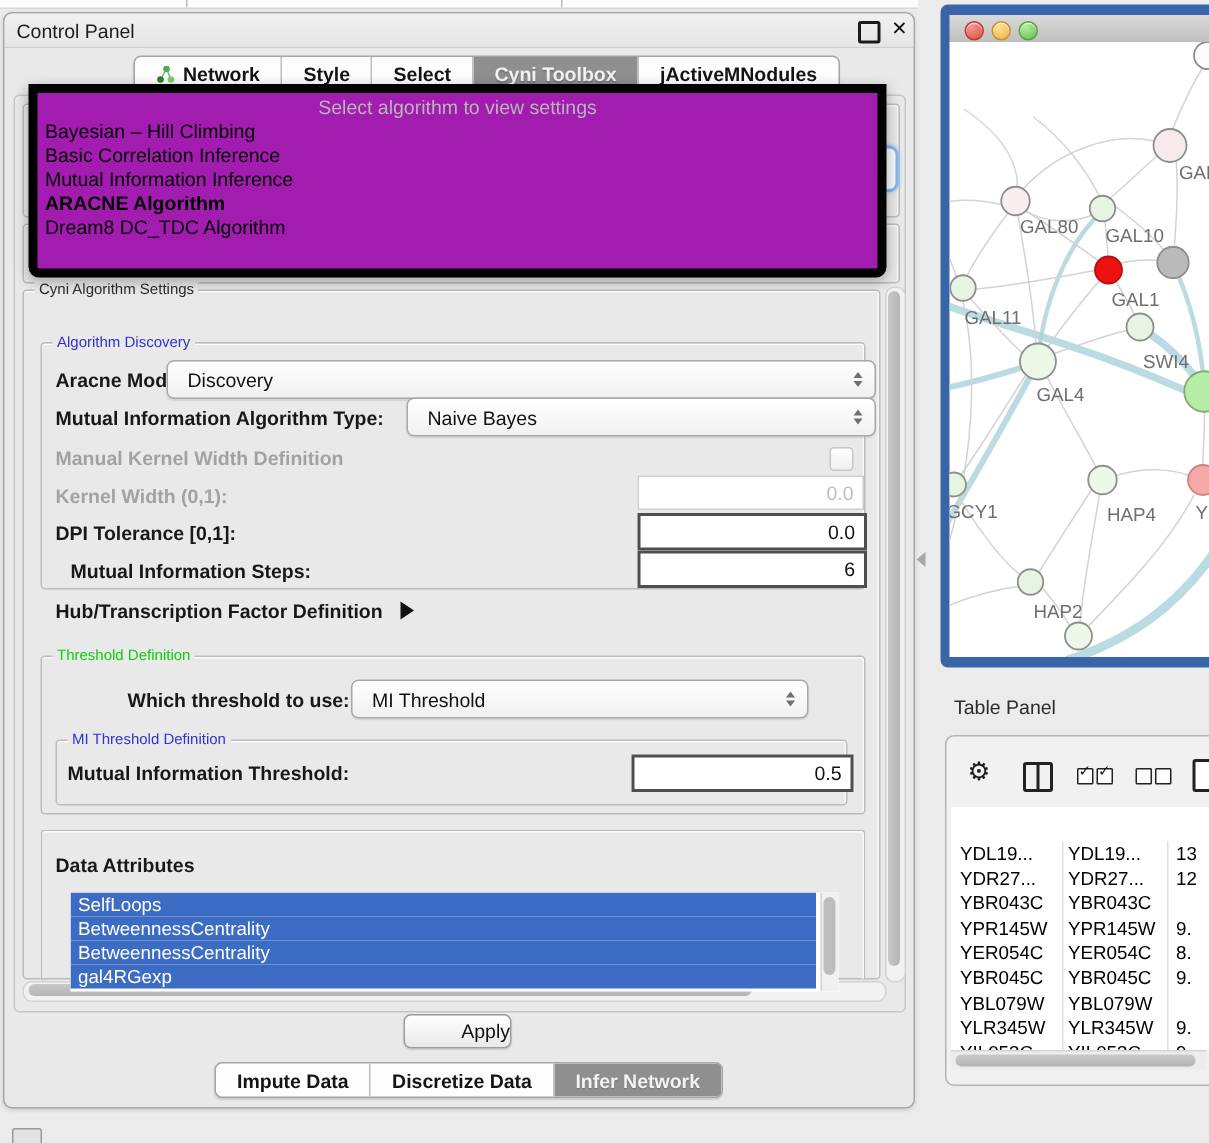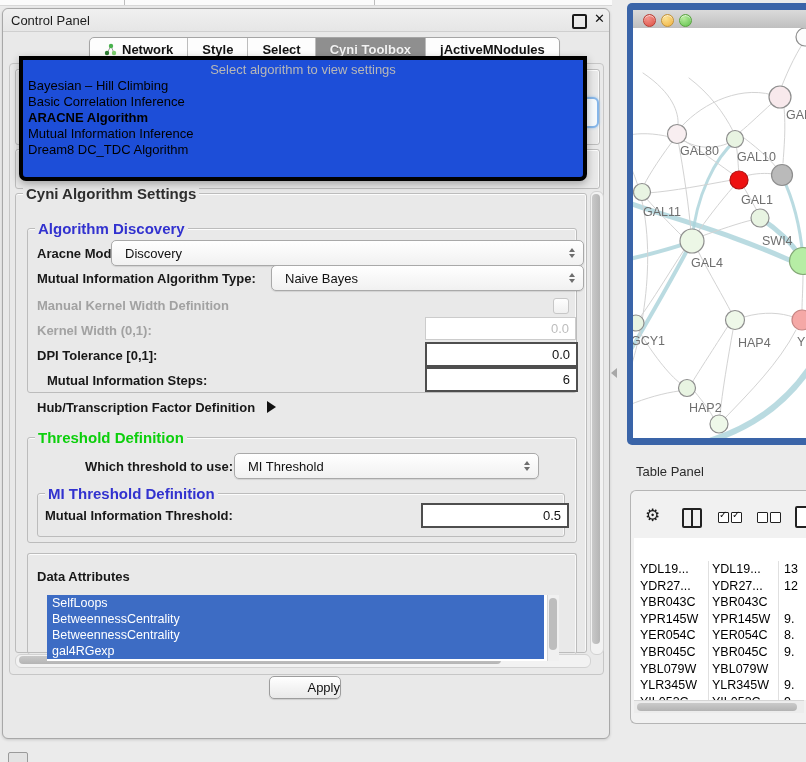--- a/index.html
+++ b/index.html
@@ -22,31 +22,31 @@
   .seg .tab.selected{background:#8f8f8f;color:#f3f3f3;text-shadow:0 1px 1px rgba(0,0,0,.2);}
   .tabbar-top{left:86px;top:28px;}
   .tabbar-bottom{left:140px;top:699px;}
   
   .content-outline{left:6px;top:54px;width:593px;height:610px;border:1px solid #c6c6c6;border-radius:4px;}
   
   .grp{border:1px solid #bcbcbc;border-radius:3px;box-shadow:inset 0 1px 0 rgba(255,255,255,.85),inset -1px 0 0 rgba(255,255,255,.7);}
   .remnant-combo-focus{left:84px;top:88px;width:508px;height:27px;border:2px solid #86b6e9;border-radius:6px;background:#f6fafd;box-shadow:0 0 3px #9cc4ec;}
   .remnant-combo{left:78px;top:144px;width:500px;height:26px;border:1px solid #b5b5b5;border-radius:6px;background:#fdfdfd;}
   
-  .dd-overlay{left:16px;top:47px;width:560px;height:117px;background:#1d4ed8;border:4px solid #000000;border-radius:0 0 7px 7px;box-shadow:0 3px 9px rgba(0,0,0,.3);z-index:30;}
+  .dd-overlay{left:16px;top:47px;width:560px;height:117px;background:#a21caf;border:6px solid #000000;border-radius:0 0 7px 7px;box-shadow:0 3px 9px rgba(0,0,0,.3);z-index:30;}
   .dd-placeholder{height:16px;line-height:16px;text-align:center;color:#b7b7b7;font-size:13px;margin-top:2px;}
   .dd-item{height:16px;line-height:16px;padding-left:5px;font-size:13px;color:#000;white-space:nowrap;}
   .dd-item.selected{font-weight:bold;}
   
   .sb-v{left:587px;top:182px;width:12px;height:462px;background:#f2f2f2;border:1px solid #d2d2d2;border-radius:6px;}
   .sb-v .thumb{position:absolute;left:1px;top:2px;width:8px;height:450px;background:linear-gradient(90deg,#c9c9c9,#b5b5b5);border-radius:5px;}
   .sb-h{left:12px;top:645px;width:574px;height:12px;background:#f2f2f2;border:1px solid #d2d2d2;border-radius:6px;}
   .sb-h .thumb{position:absolute;left:3px;top:1px;width:482px;height:8px;background:linear-gradient(#c9c9c9,#b5b5b5);border-radius:5px;}
   
-  .grp-title{position:absolute;font-size:15px;background:#e9e9e9;padding:0 3px;line-height:15px;white-space:nowrap;font-weight:bold;}
+  .grp-title{position:absolute;font-size:10px;background:#e9e9e9;padding:0 3px;line-height:15px;white-space:nowrap;}
   .t-blue{color:#3232cf;}
   .t-green{color:#0ccf0c;}
   .lbl{position:absolute;font-size:13px;font-weight:bold;color:#181818;white-space:nowrap;}
   .lbl.dim{color:#a2a2a2;}
   
   .combo{position:absolute;background:linear-gradient(#ffffff,#f1f1f1);border:1px solid #a9a9a9;border-radius:5px;font-size:13px;color:#111;display:flex;align-items:center;padding-left:13px;box-shadow:0 1px 1px rgba(0,0,0,.1);}
   .combo .arrows{position:absolute;right:8px;top:50%;transform:translateY(-50%);display:flex;flex-direction:column;gap:2px;}
   .arr-up{width:0;height:0;border-left:3.5px solid transparent;border-right:3.5px solid transparent;border-bottom:4.5px solid #6e6e6e;}
   .arr-dn{width:0;height:0;border-left:3.5px solid transparent;border-right:3.5px solid transparent;border-top:4.5px solid #6e6e6e;}
   
@@ -151,23 +151,23 @@
     <div class="abs grp" style="left:12px;top:140px;width:583px;height:38px;"></div>
     <div class="abs remnant-combo"></div>
 
     <div class="abs dd-overlay">
       <div class="dd-placeholder">Select algorithm to view settings</div>
 
         <div class="dd-item"><span>Bayesian – Hill Climbing</span></div>
 
         <div class="dd-item"><span>Basic Correlation Inference</span></div>
 
+        <div class="dd-item"><span>Mutual Information Inference</span></div>
+
         <div class="dd-item selected"><span>ARACNE Algorithm</span></div>
-
-        <div class="dd-item"><span>Mutual Information Inference</span></div>
 
 
         <div class="dd-item"><span>Dream8 DC_TDC Algorithm</span></div>
 
     </div>
 
     <div class="abs sb-v">
         <div class="thumb"></div>
       </div>
     <div class="abs sb-h">
@@ -255,20 +255,31 @@
 
       <div class="attr-sb">
           <div class="thumb"></div>
         </div>
     </div>
 
     <div class="btn" style="left:266px;top:667px;width:70px;height:21px;">
         <span>Apply</span>
       </div>
 
+    <div class="abs seg tabbar-bottom">
+      <div class="tab">
+          <span>Impute Data</span>
+        </div>
+      <div class="tab">
+          <span>Discretize Data</span>
+        </div>
+      <div class="tab selected">
+          <span>Infer Network</span>
+        </div>
+    </div>
   </div>
 
   <div class="abs netframe"></div>
   <div class="abs net-titlebar">
     <span class="tl red" style="left:10px;"></span>
     <span class="tl yel" style="left:28px;"></span>
     <span class="tl grn" style="left:46px;"></span>
   </div>
   <svg id="net-svg" class="abs netcanvas" viewBox="0 0 173 410">
       <path d="M -4,175 C 40,191 100,205 176,241" fill="none" stroke="#a9d2d9" stroke-width="5" stroke-linecap="round" opacity="0.8"></path>

